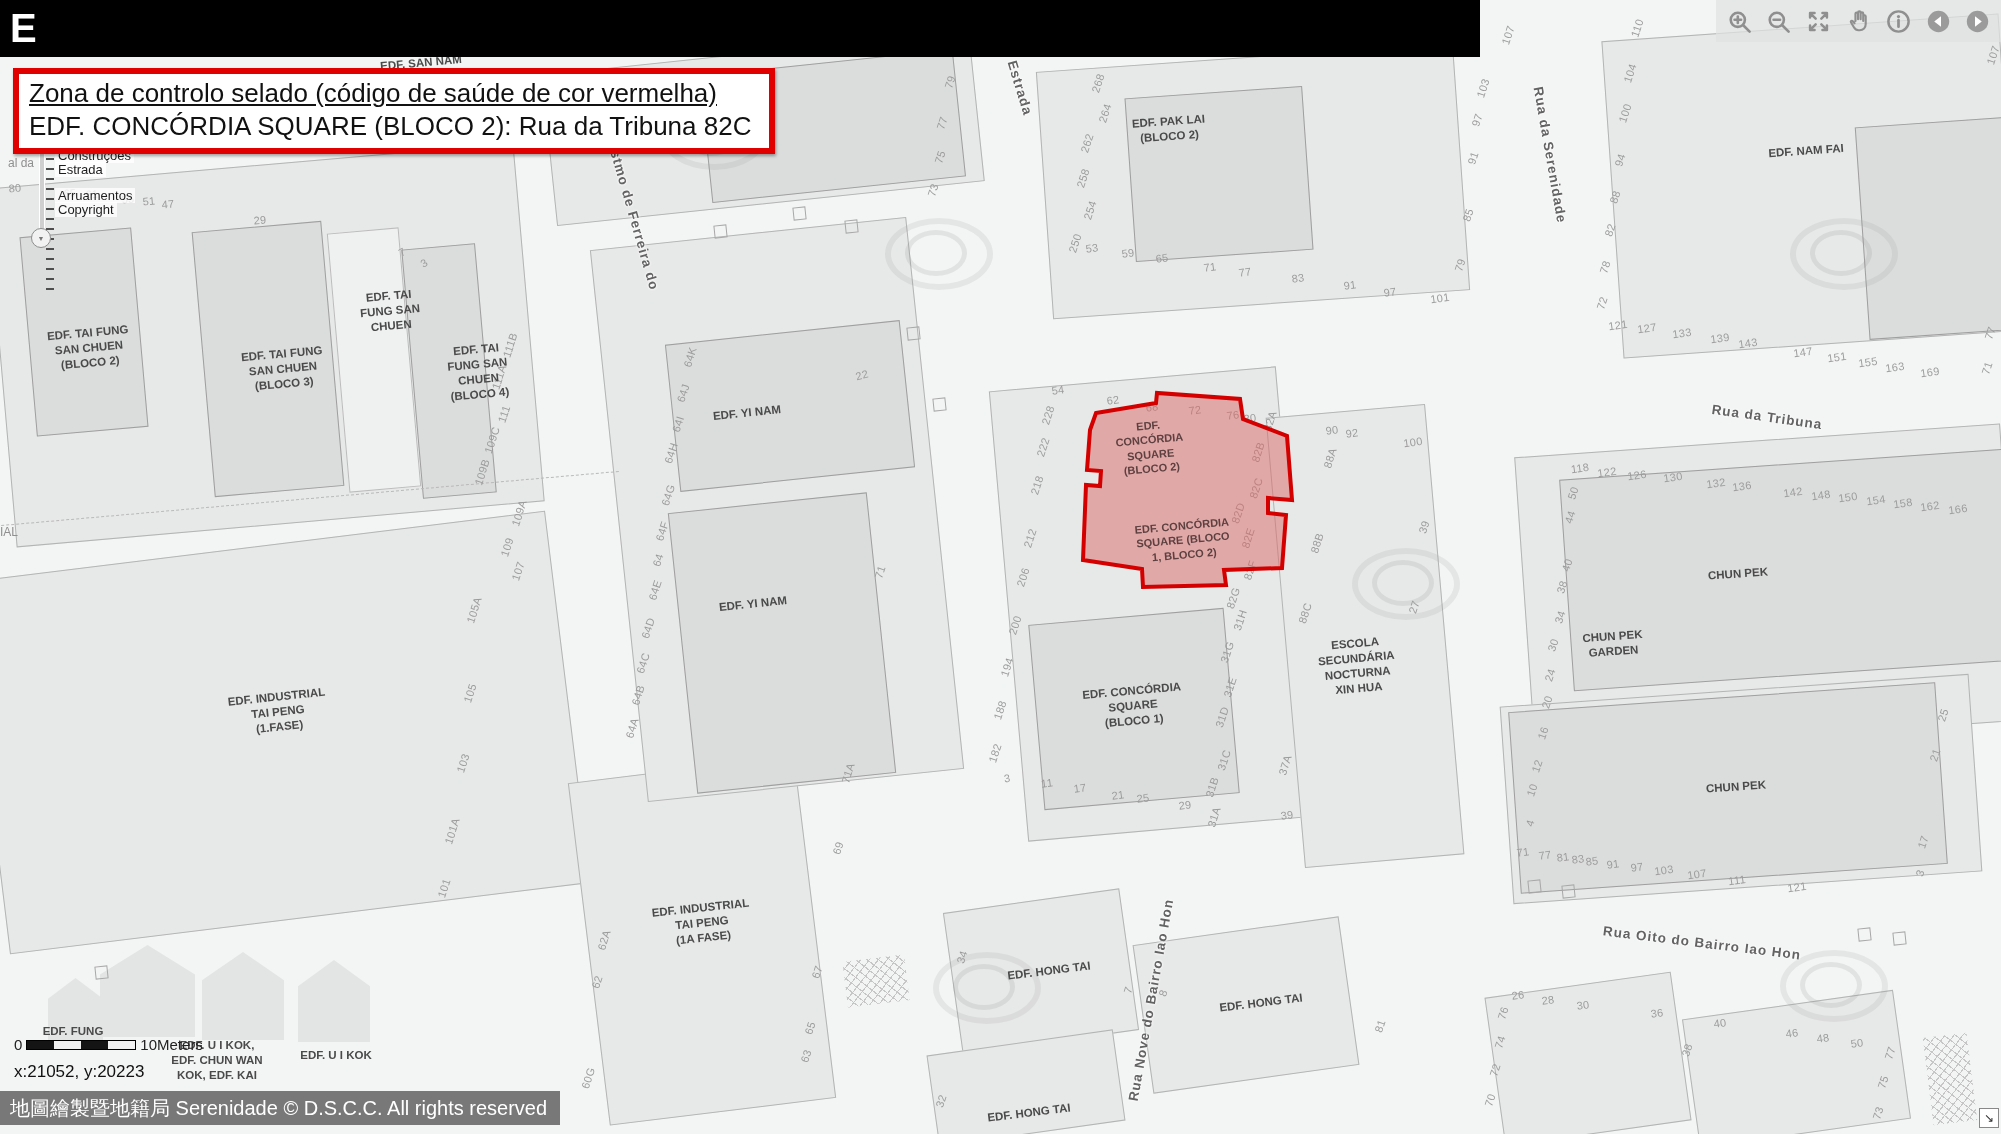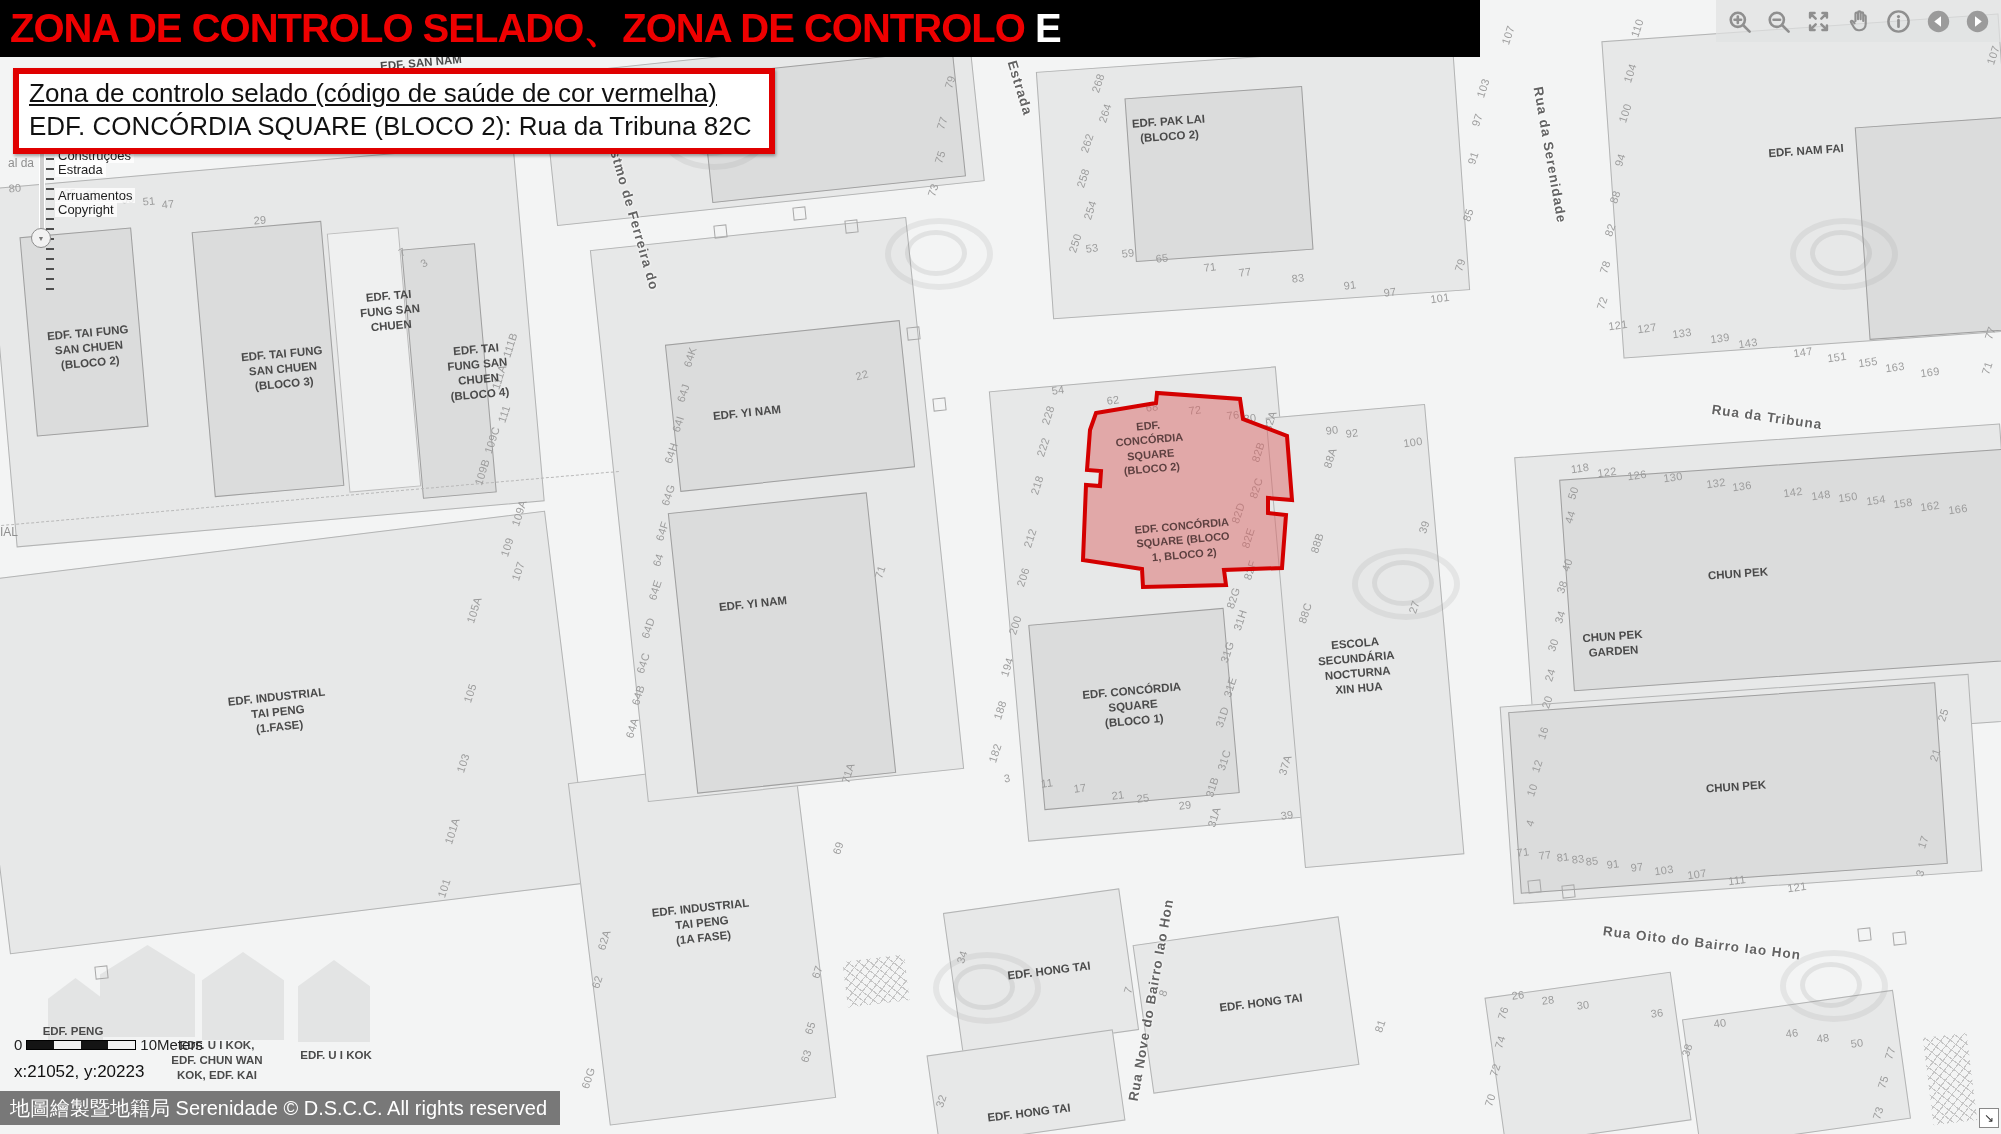--- a/index.html
+++ b/index.html
@@ -370,41 +370,40 @@
 SECUNDÁRIA
 NOCTURNA
 XIN HUA</div>
     <div class="bl" style="left: 1613px; top: 644px; --r: -4deg;">CHUN PEK
 GARDEN</div>
     <div class="bl" style="left: 1738px; top: 574px; --r: -4deg;">CHUN PEK</div>
     <div class="bl" style="left: 1736px; top: 787px; --r: -4deg;">CHUN PEK</div>
     <div class="bl" style="left: 1049px; top: 971px; --r: -7deg;">EDF. HONG TAI</div>
     <div class="bl" style="left: 1261px; top: 1003px; --r: -7deg;">EDF. HONG TAI</div>
     <div class="bl" style="left: 1029px; top: 1113px; --r: -7deg;">EDF. HONG TAI</div>
-    <div class="bl" style="left: 73px; top: 1031px; --r: 0deg;">EDF. PENG</div>
+    <div class="bl" style="left: 73px; top: 1031px; --r: 0deg;">EDF. FUNG</div>
     <div class="bl" style="left: 217px; top: 1060px; --r: 0deg;">EDF. U I KOK,
 EDF. CHUN WAN
 KOK, EDF. KAI</div>
     <div class="bl" style="left: 336px; top: 1055px; --r: 0deg;">EDF. U I KOK</div>
     <div class="st" style="left: 634px; top: 218px; --r: 74deg;">Istmo de Ferreira do</div>
     <div class="st" style="left: 1020px; top: 88px; --r: 73deg;">Estrada</div>
     <div class="st" style="left: 1550px; top: 155px; --r: 80deg;">Rua da Serenidade</div>
     <div class="st" style="left: 1767px; top: 417px; --r: 8deg;">Rua da Tribuna</div>
     <div class="st" style="left: 1151px; top: 1000px; --r: -80deg;">Rua Nove do Bairro Iao Hon</div>
     <div class="st" style="left: 1702px; top: 943px; --r: 7deg;">Rua Oito do Bairro Iao Hon</div>
     <div class="frag" style="left: 8px; top: 156px;">al da</div>
     <div class="frag" style="left: 0px; top: 525px;">IAL</div>
   </div>
 
 <svg id="hl-svg" width="260" height="225" viewBox="0 0 260 225">
   <polygon id="hl-poly" points="56,43 116,33 117,23 200,29 203,49 247,66 252,130 228,128 228,143 246,145 242,198 184,200 186,215 103,217 102,199 43,190 46,115 60,116 61,101 47,100 50,60" fill="rgba(219,103,103,0.5)" stroke="#d40000" stroke-width="4"></polygon>
 </svg>
 
 <div id="header">
-    <span class="seg" style="color: rgb(238, 0, 0);">ZONA DE CONTROLO SELADO、ZONA DE CONTROLO </span>
     <span class="seg" style="color: rgb(255, 255, 255);">E</span>
   </div>
 
 <div id="toolbar">
   <span class="tbtn">
     <svg width="27" height="27" viewBox="0 0 24 24" fill="none" stroke="#8f8f8f" stroke-width="2.3" stroke-linecap="round">
       <circle cx="10.5" cy="10.5" r="6.3"></circle>
         <line x1="15.3" y1="15.3" x2="21" y2="21"></line>
       <line x1="7.6" y1="10.5" x2="13.4" y2="10.5"></line>
         <line x1="10.5" y1="7.6" x2="10.5" y2="13.4"></line>

